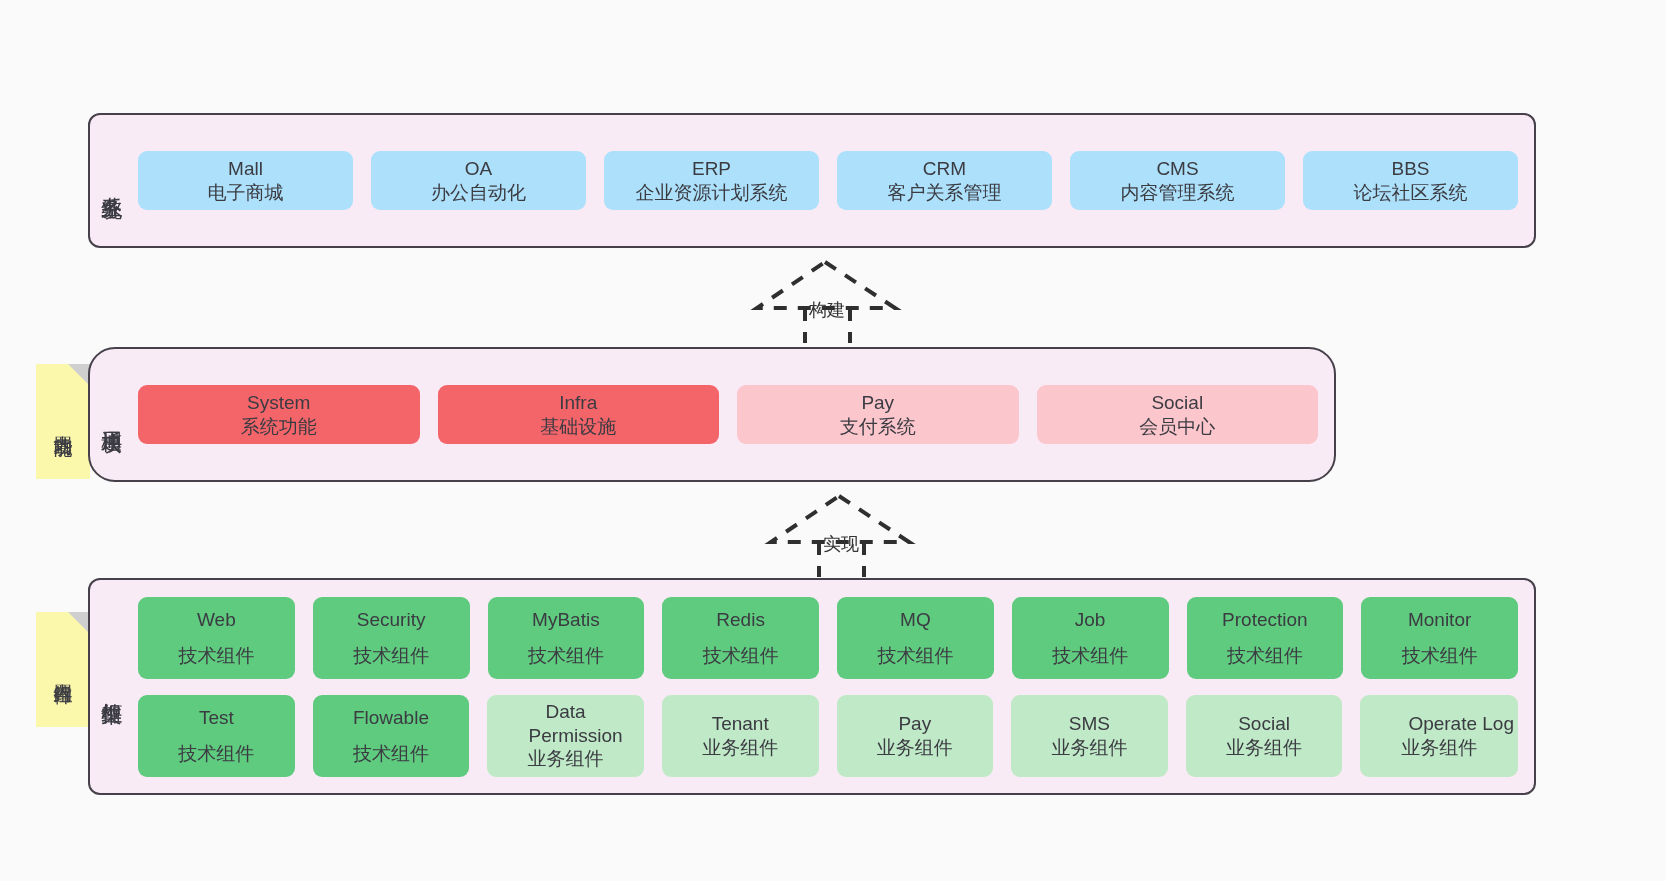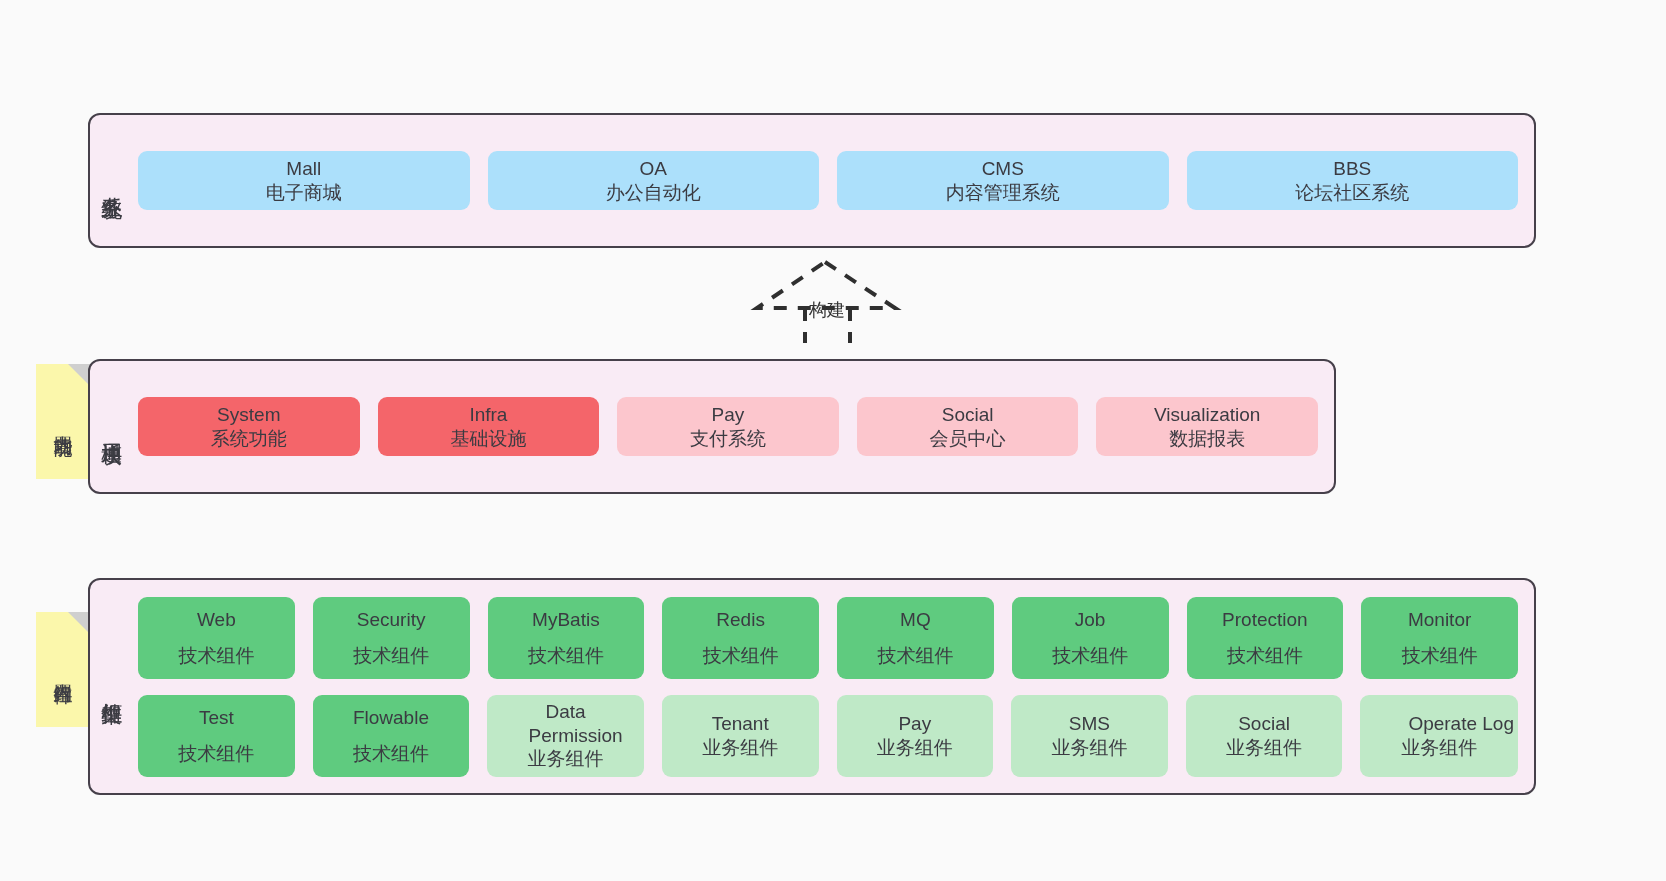--- a/index.html
+++ b/index.html
@@ -140,20 +140,28 @@
       <div class="row">
         <div class="node c-blue">
           <span class="en">Mall</span>
           <span class="cn">电子商城</span>
         </div>
         <div class="node c-blue">
           <span class="en">OA</span>
           <span class="cn">办公自动化</span>
         </div>
         <div class="node c-blue">
+          <span class="en">ERP</span>
+          <span class="cn">企业资源计划系统</span>
+        </div>
+        <div class="node c-blue">
+          <span class="en">CRM</span>
+          <span class="cn">客户关系管理</span>
+        </div>
+        <div class="node c-blue">
           <span class="en">CMS</span>
           <span class="cn">内容管理系统</span>
         </div>
         <div class="node c-blue">
           <span class="en">BBS</span>
           <span class="cn">论坛社区系统</span>
         </div>
       </div>
     </div>
   </div>
@@ -167,48 +175,52 @@
       <line x1="95" y1="50" x2="95" y2="85" stroke="#2f2f2f" stroke-width="4" stroke-dasharray="13,11"></line>
     </svg>
     <span class="label" style="left:54px; top:40px;">构建</span>
   </div>
 
   <div class="sticky" id="sticky-function" style="left:36px; top:364px; width:54px; height:115px;">
     <span class="fold"></span>
     <span>内置功能</span>
   </div>
 
-  <div class="layer" id="layer-common" style="left:88px; top:359px; width:1248px; height:135px;">
+  <div class="layer" id="layer-common" style="left:88px; top:347px; width:1248px; height:135px;border-radius:27px;">
     <div class="layer-title">通用模块</div>
     <div class="layer-body">
       <div class="row">
         <div class="node c-red">
           <span class="en">System</span>
           <span class="cn">系统功能</span>
         </div>
         <div class="node c-red">
           <span class="en">Infra</span>
           <span class="cn">基础设施</span>
         </div>
         <div class="node c-pink">
           <span class="en">Pay</span>
           <span class="cn">支付系统</span>
         </div>
         <div class="node c-pink">
           <span class="en">Social</span>
           <span class="cn">会员中心</span>
         </div>
-        <div class="node c-pink">
-          <span class="en">Visualization</span>
-          <span class="cn">数据报表</span>
-        </div>
       </div>
     </div>
   </div>
 
+  <div class="connector" id="conn-implement" style="left:769px; top:492px; width:150px; height:85px;">
+    <svg width="150" height="85" viewBox="0 0 150 85" aria-hidden="true">
+      <polygon points="70,4 140,50 2,50" fill="#fafafa" stroke="#2f2f2f" stroke-width="4" stroke-dasharray="13,11" stroke-linejoin="miter"></polygon>
+      <line x1="50" y1="50" x2="50" y2="85" stroke="#2f2f2f" stroke-width="4" stroke-dasharray="13,11"></line>
+      <line x1="95" y1="50" x2="95" y2="85" stroke="#2f2f2f" stroke-width="4" stroke-dasharray="13,11"></line>
+    </svg>
+    <span class="label" style="left:54px; top:40px;">实现</span>
+  </div>
 
   <div class="sticky" id="sticky-component" style="left:36px; top:612px; width:54px; height:115px;">
     <span class="fold"></span>
     <span>内置组件</span>
   </div>
 
   <div class="layer" id="layer-framework" style="left:88px; top:578px; width:1448px; height:217px;">
     <div class="layer-title">框架组件</div>
     <div class="layer-body">
 

